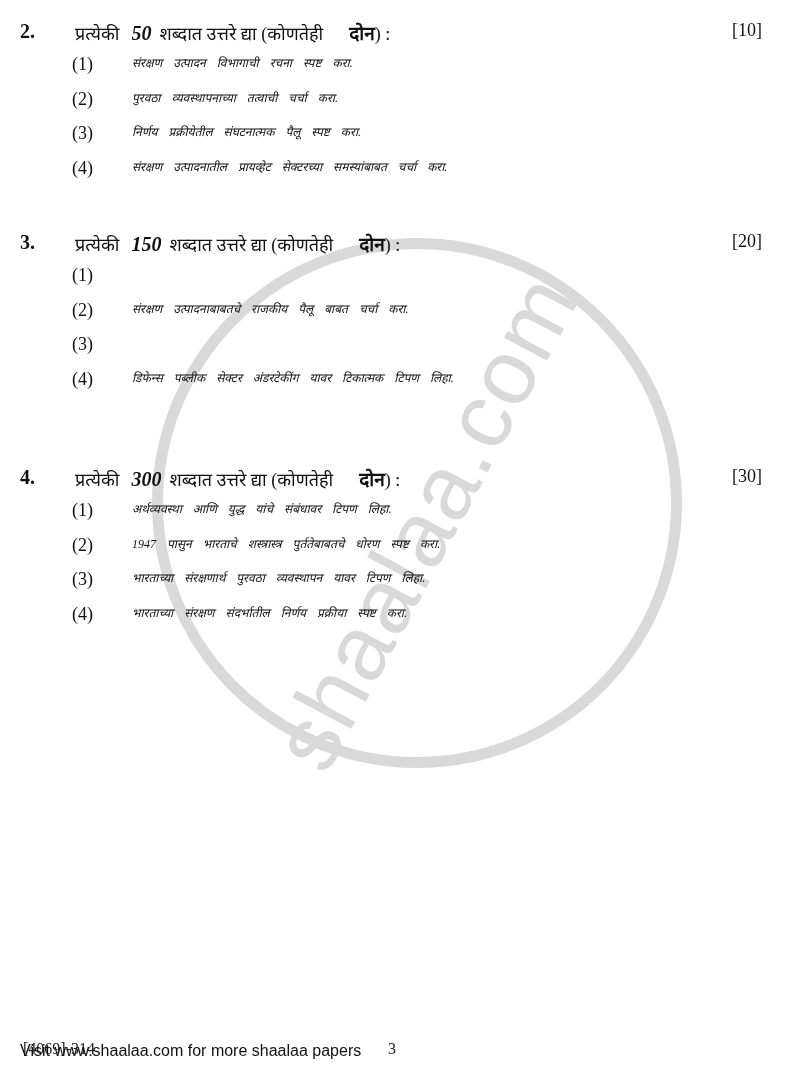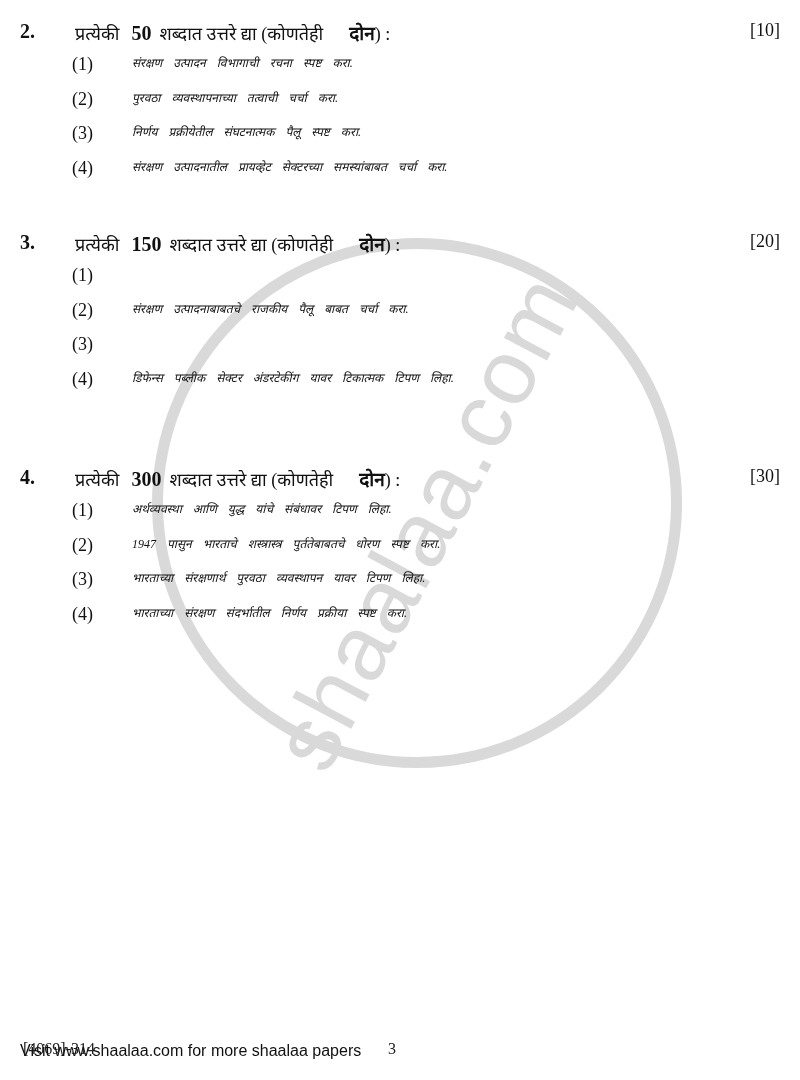--- a/index.html
+++ b/index.html
@@ -14,23 +14,23 @@
   }
   .watermark-text {
     position: absolute; left: 160px; top: 480px; width: 520px; text-align: center;
     font-family: "Liberation Sans", "DejaVu Sans", sans-serif; font-size: 92px; color: #d9d9d9;
     transform: rotate(-62deg); transform-origin: 50% 50%; z-index: 0; letter-spacing: 2px;
   }
   .q { position: absolute; left: 0; width: 800px; z-index: 1; }
   .q-head { position: relative; height: 34px; }
   .q-num { position: absolute; left: 20px; top: 4px; font-weight: bold; font-size: 20px; }
   .q-instr { position: absolute; left: 75px; top: 4px; font-size: 18px; white-space: nowrap; }
-  .q-instr .num { font-weight: bold; font-size: 20px; margin: 0 8px 0 12px; }
+  .q-instr .num { font-weight: bold; font-size: 20px; margin: 0 8px 0 12px; font-style: italic; }
   .q-instr .bold { font-weight: bold; font-size: 19px; margin-left: 26px; }
-  .q-marks { position: absolute; right: 20px; top: 4px; font-size: 18px; }
+  .q-marks { position: absolute; right: 38px; top: 4px; font-size: 18px; }
   .sub { position: relative; height: 34.5px; }
   .sub-num { position: absolute; left: 72px; top: 4px; font-size: 18px; }
   .sub-text { position: absolute; left: 132px; top: 4px; font-size: 12px; word-spacing: 8px; white-space: nowrap; font-style: italic; }
   .footer-code { position: absolute; left: 23px; top: 1040px; font-size: 16px; color: #222; z-index: 2; }
   .footer-page { position: absolute; left: 388px; top: 1040px; font-size: 16px; color: #222; z-index: 2; }
   .footer-visit {
     position: absolute; left: 20px; top: 1042px; font-family: "Liberation Sans", "DejaVu Sans", sans-serif;
     font-size: 16px; color: #111; z-index: 3;
   }
 </style>

